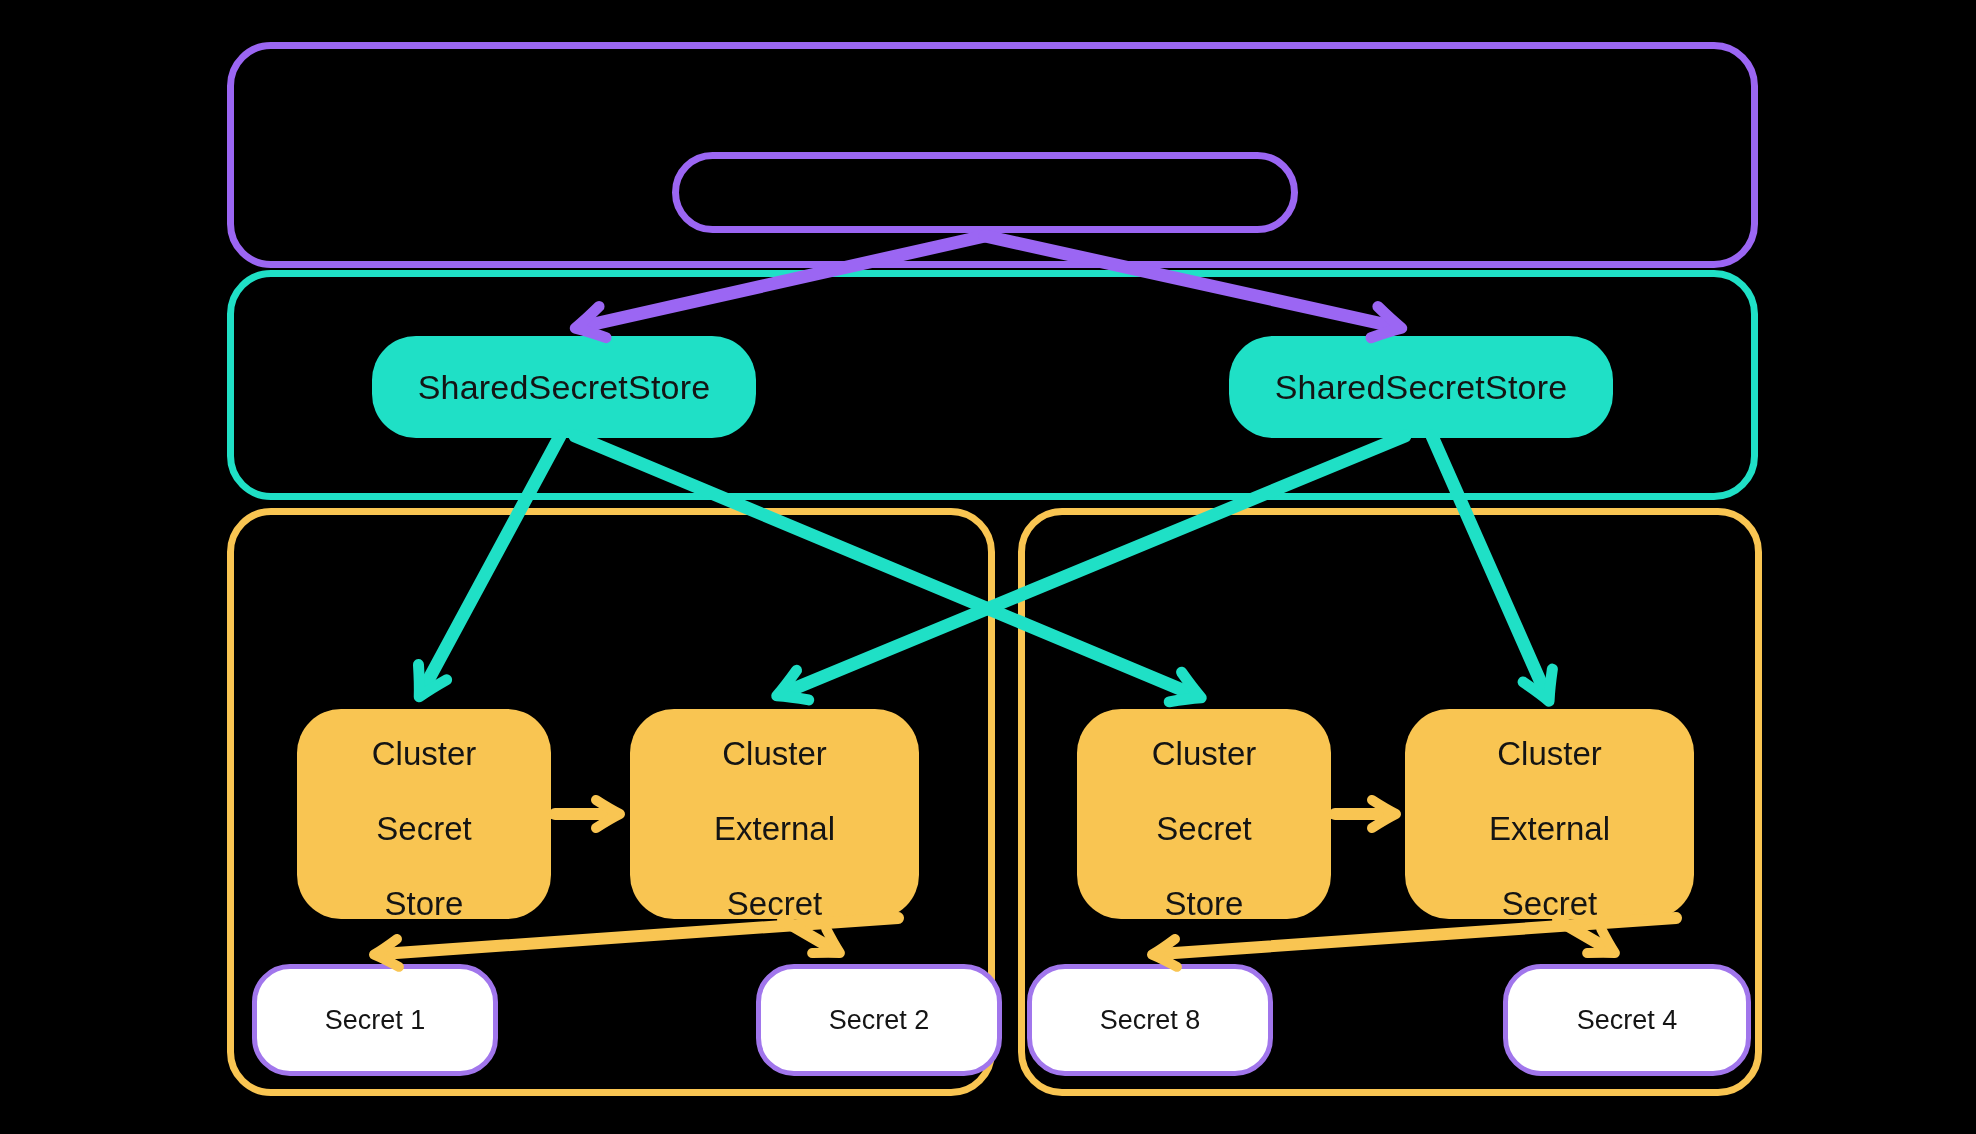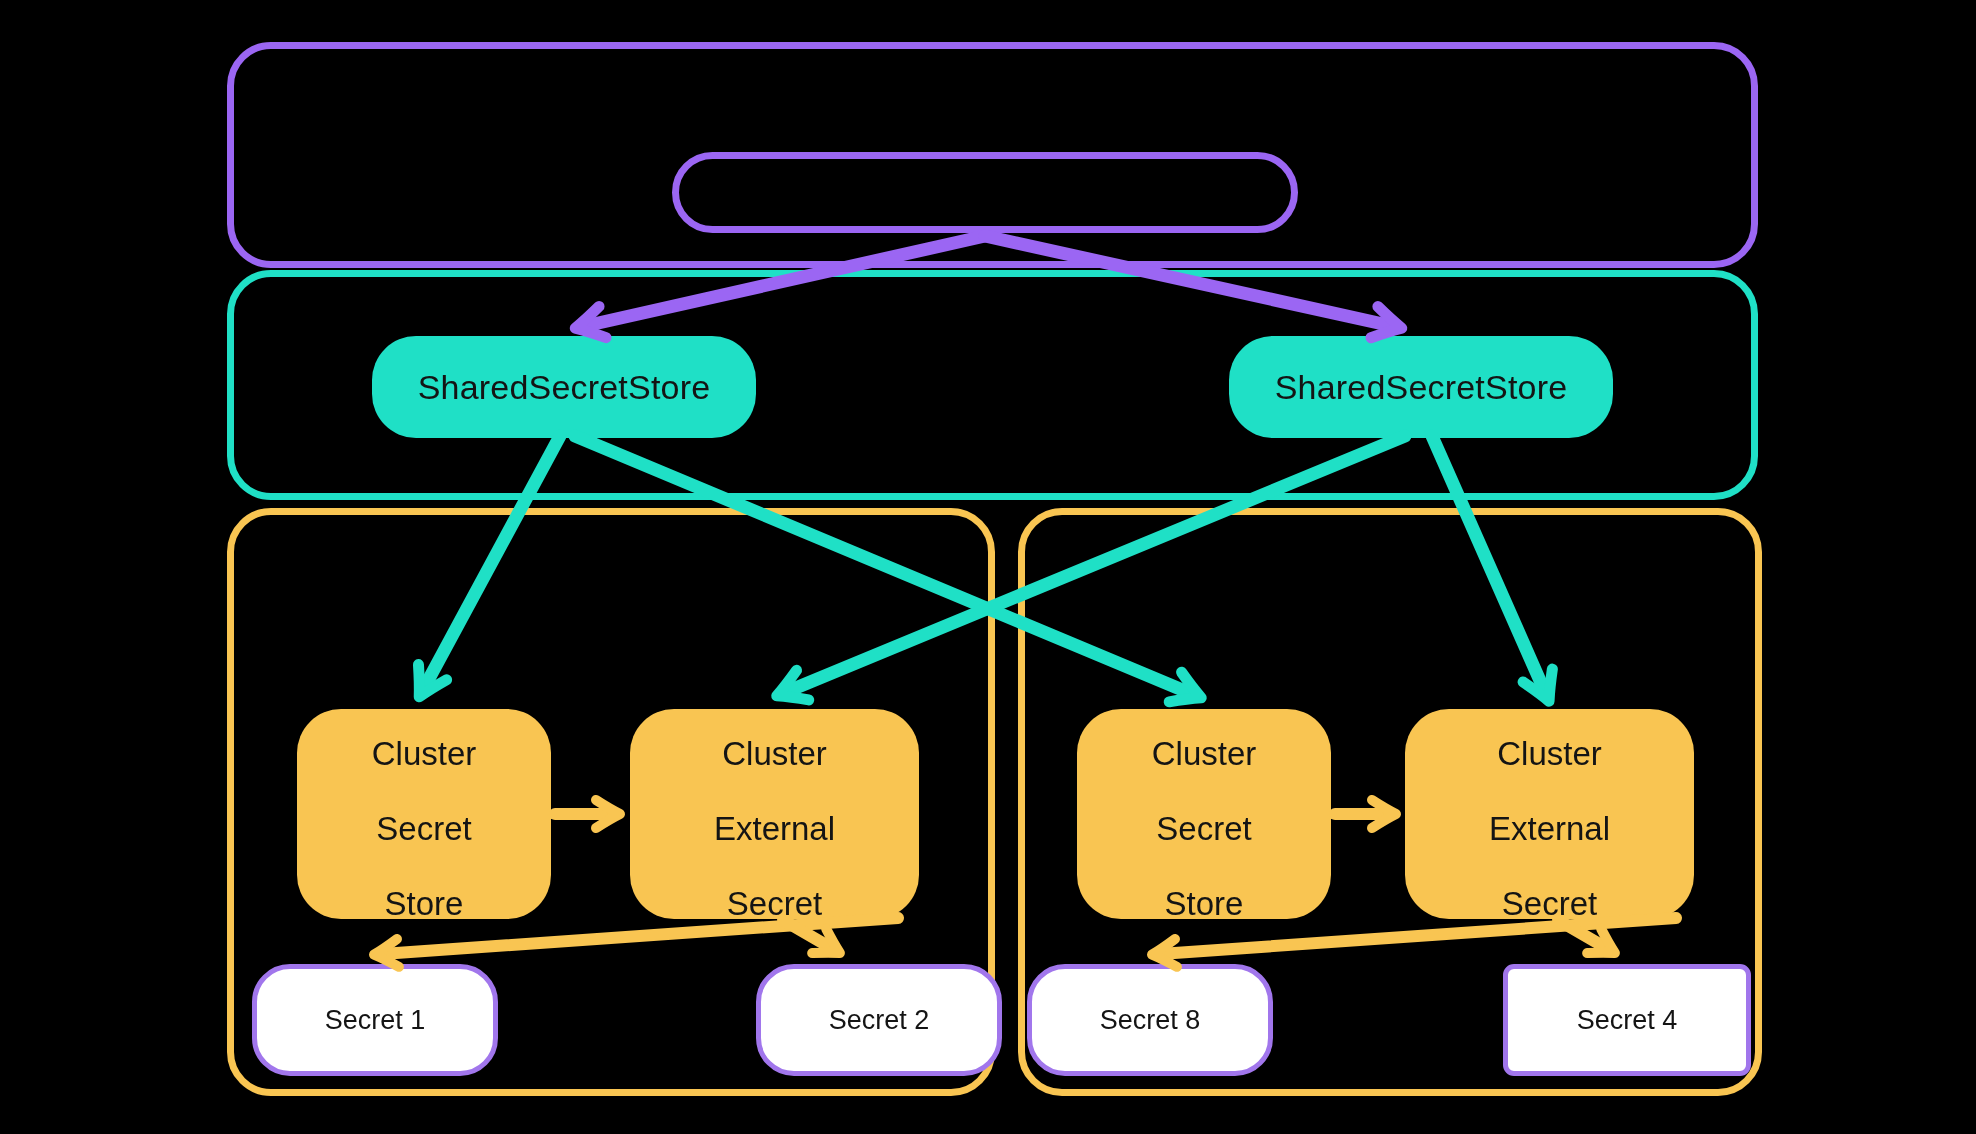--- a/index.html
+++ b/index.html
@@ -67,21 +67,21 @@
 
   .secret-pill{
     top:964px;height:112px;
     background:var(--c-secret_fill);
     border:5px solid var(--c-secret_border);border-radius:38px;
     font-size:27px;
   }
   .sp-1{left:252px;width:246px;}
   .sp-2{left:728px;width:246px;margin-left:28px;}
   .sp-3{left:1027px;width:246px;}
-  .sp-4{left:1503px;width:248px;border-radius:11px;}
+  .sp-4{left:1503px;width:248px;}
 
   
   svg.arrows{position:absolute;left:0;top:0;width:1976px;height:1134px;pointer-events:none;}
   .ln{fill:none;stroke-linecap:round;}
   .ln-purple{stroke:var(--c-purple);stroke-width:13px;}
   .ln-teal{stroke:var(--c-teal);stroke-width:13px;}
   .ln-orange{stroke:var(--c-orange);stroke-width:12px;}
   .mk{fill:none;stroke-linecap:round;stroke-linejoin:round;stroke-width:11px;}
   .mk-purple{stroke:var(--c-purple);}
   .mk-teal{stroke:var(--c-teal);}

